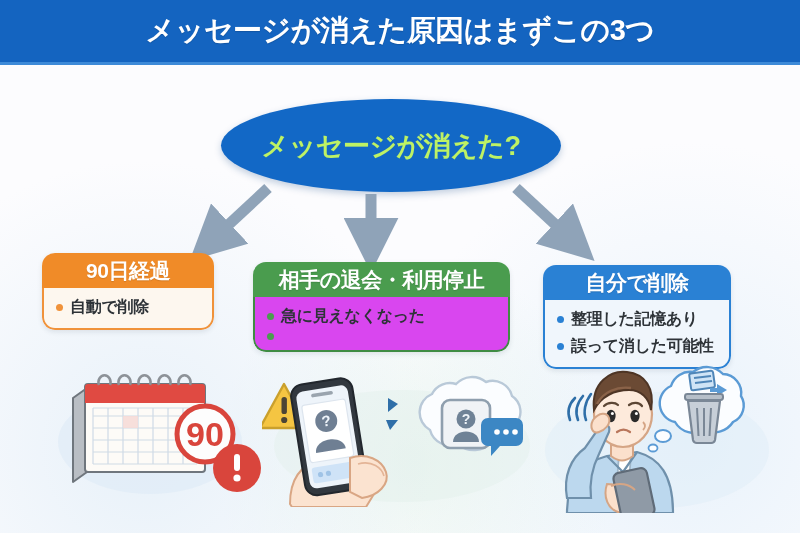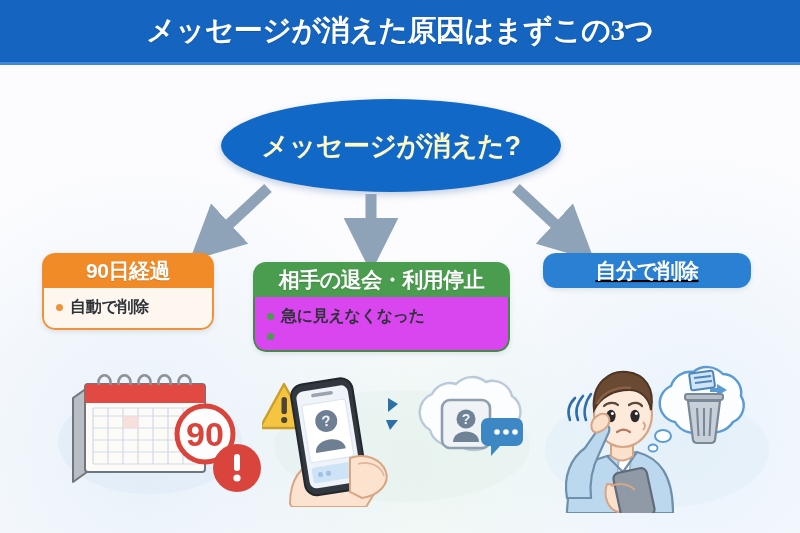--- a/index.html
+++ b/index.html
@@ -20,21 +20,20 @@
 
   
   .header-bar {
     position: absolute;
     left: 0; top: 0;
     width: 800px; height: 62px;
     background: #1464c0;
     display: flex;
     align-items: center;
     justify-content: center;
-    font-family: Liberation Serif, serif;
   }
   .header-underline {
     position: absolute;
     left: 0; top: 62px;
     width: 800px; height: 3px;
     background: #3d8ad8;
   }
   .header-title {
     color: #ffffff;
     font-size: 29px;
@@ -62,21 +61,21 @@
     left: 221px; top: 99px;
     width: 340px; height: 93px;
     background: #1268c6;
     border-radius: 50% / 50%;
     display: flex;
     align-items: center;
     justify-content: center;
     box-shadow: 0 3px 7px rgba(20,70,130,0.25);
   }
   .root-node-label {
-    color: #fef9c3;
+    color: #bef264;
     font-size: 27px;
     font-weight: bold;
     letter-spacing: -0.5px;
     white-space: nowrap;
   }
 
   
   .arrow-svg {
     position: absolute;
     left: 0; top: 180px;
@@ -136,21 +135,21 @@
   #card-1 .bullet-dot { background: #f0923a; }
 
   
   #card-2 { left: 253px; top: 262px; width: 257px; }
   #card-2 .card-header { background: #4a9c4e; }
   #card-2 .card-body { background: #d946ef; border: 2px solid #3f8c43; border-top: none;
                        border-radius: 0 0 13px 13px; }
   #card-2 .bullet-dot { background: #4a9c4e; }
 
   
-  #card-3 { left: 543px; top: 253px; width: 208px; text-decoration: underline; }
+  #card-3 { left: 543px; top: 265px; width: 188px; }
   #card-3 .card-header { background: #2a81d4; }
   #card-3 .card-body { background: #f0f6fc; border: 2px solid #2a81d4; border-top: none;
                        border-radius: 0 0 13px 13px; }
   #card-3 .bullet-dot { background: #2a81d4; }
 
   
   .illus { position: absolute; }
   #illus-calendar { left: 55px;  top: 362px; width: 215px; height: 140px; text-align: center; }
   #illus-phone    { left: 262px; top: 372px; width: 270px; height: 135px; }
   #illus-person   { left: 545px; top: 358px; width: 235px; height: 155px; }
@@ -205,20 +204,30 @@
       </div>
       <div class="bullet-row">
         <span class="bullet-dot"></span>
       </div>
     </div>
   </div>
 
   <div class="card" id="card-3">
     <div class="card-header">
       <span class="card-header-label">自分で削除</span>
+    </div>
+    <div class="card-body">
+      <div class="bullet-row">
+        <span class="bullet-dot"></span>
+        <span class="bullet-text">整理した記憶あり</span>
+      </div>
+      <div class="bullet-row">
+        <span class="bullet-dot"></span>
+        <span class="bullet-text">誤って消した可能性</span>
+      </div>
     </div>
   </div>
 
   <div class="illus" id="illus-calendar">
     <svg viewBox="0 0 215 140" width="215" height="140">
       <ellipse cx="95" cy="80" rx="92" ry="52" fill="#dceaf6" opacity="0.55"></ellipse>
 
       <path d="M18,36 L32,26 L32,110 L18,120 Z" fill="#b9bec4" stroke="#6f767d" stroke-width="2" stroke-linejoin="round"></path>
 
       <rect x="30" y="22" width="120" height="88" rx="3" fill="#fdfbf7" stroke="#6f767d" stroke-width="2"></rect>

